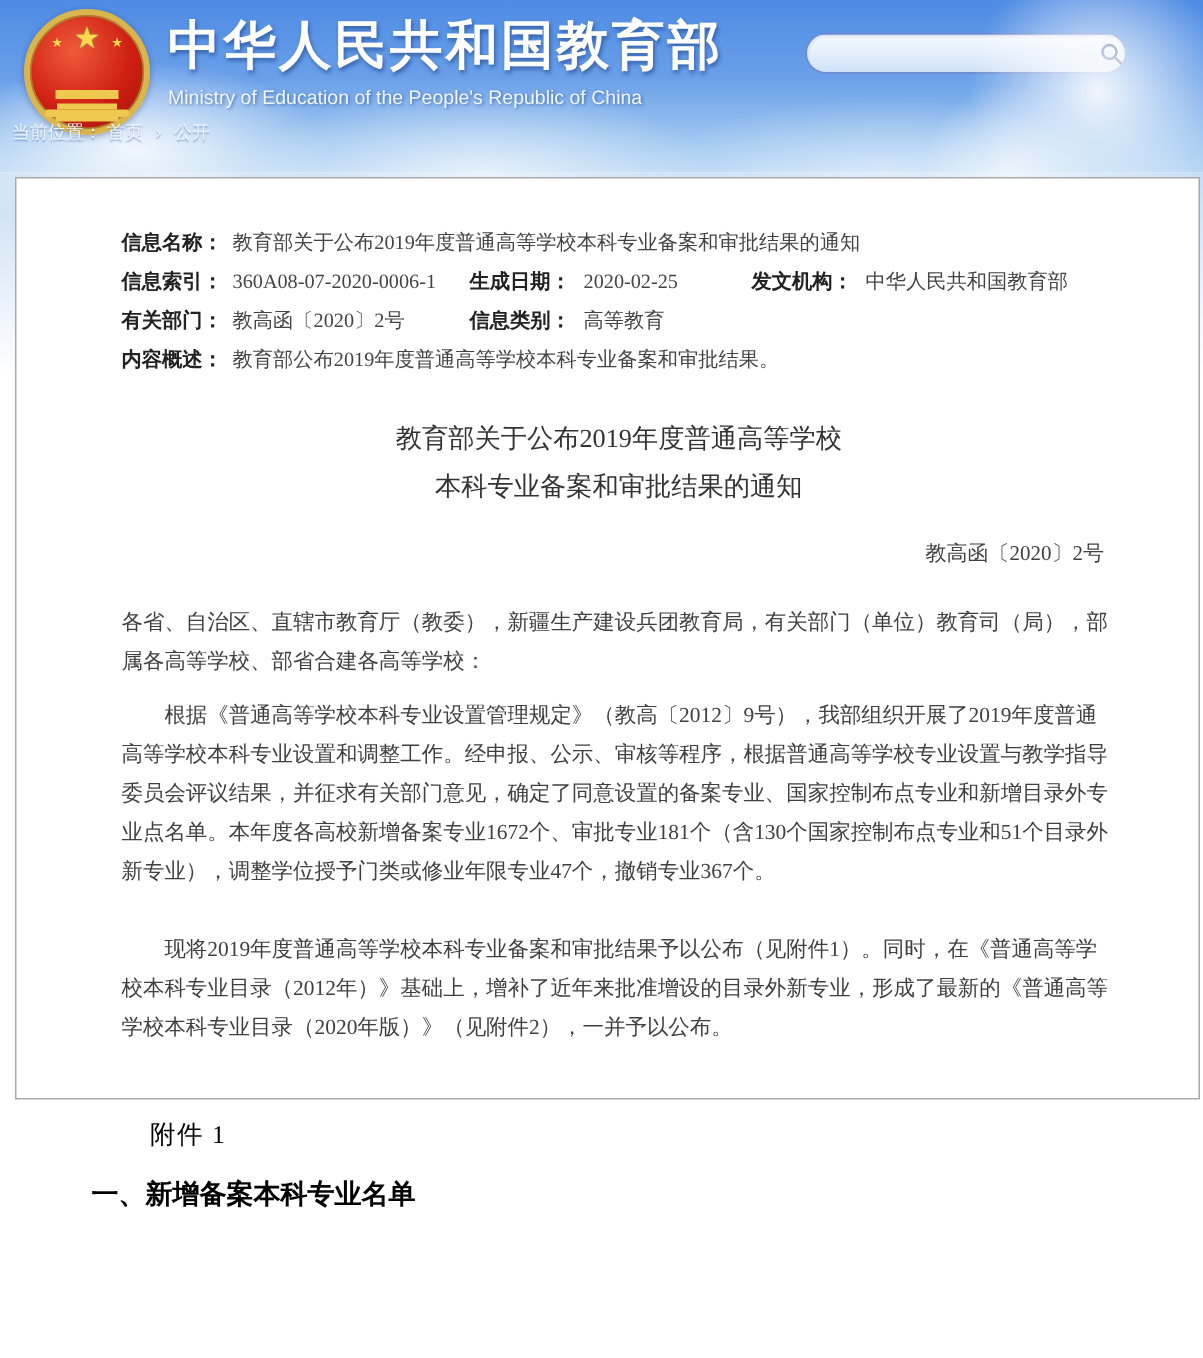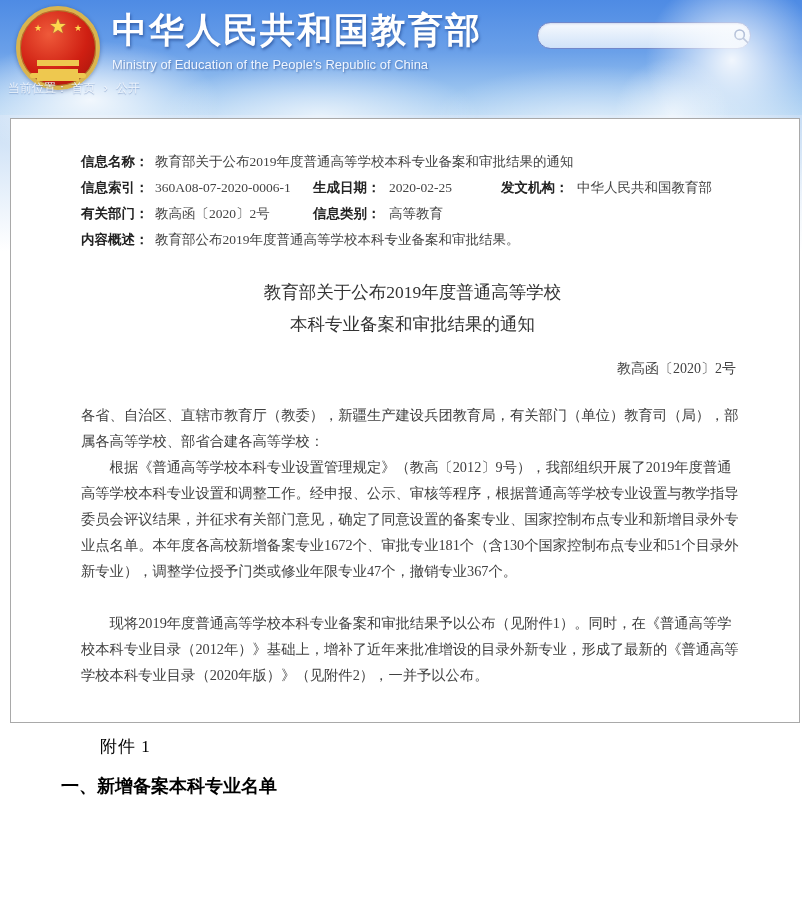--- a/index.html
+++ b/index.html
@@ -75,21 +75,21 @@
   .meta-label.w { flex:0 0 76px; }
   .meta-val1 { flex:0 0 158px; }
   .meta-val2 { flex:0 0 112px; }
   .meta-val  { flex:1; }
 
   .doc-title { margin-top:24px; text-align:center; font-size:17.5px; font-weight:normal;
     color:#333; line-height:1.8; }
   .doc-number { margin-top:20px; text-align:right; padding-right:8px; font-size:14px; }
 
   .salutation { margin-top:24px; font-size:14.3px; line-height:26px; }
-  .para { text-indent:2em; font-size:14.3px; line-height:26px; }
+  .para { margin-top:10px; text-indent:2em; font-size:14.3px; line-height:26px; }
   .para.second { margin-top:26px; }
 
   
   .attachment { margin:12px 0 0 61px; width:669px; color:#111;
     font-family:"Liberation Serif", serif; }
   .att-label { margin-left:39px; font-size:17px; letter-spacing:1px; color:#000000; }
   .att-title { margin-top:14px; text-align:center; font-size:22px; font-weight:bold;
     letter-spacing:1px; color:#000; }
   .att-section-title { margin-top:16px; font-size:18px; font-weight:bold; color:#000;
     font-family:"Liberation Sans", sans-serif; }

